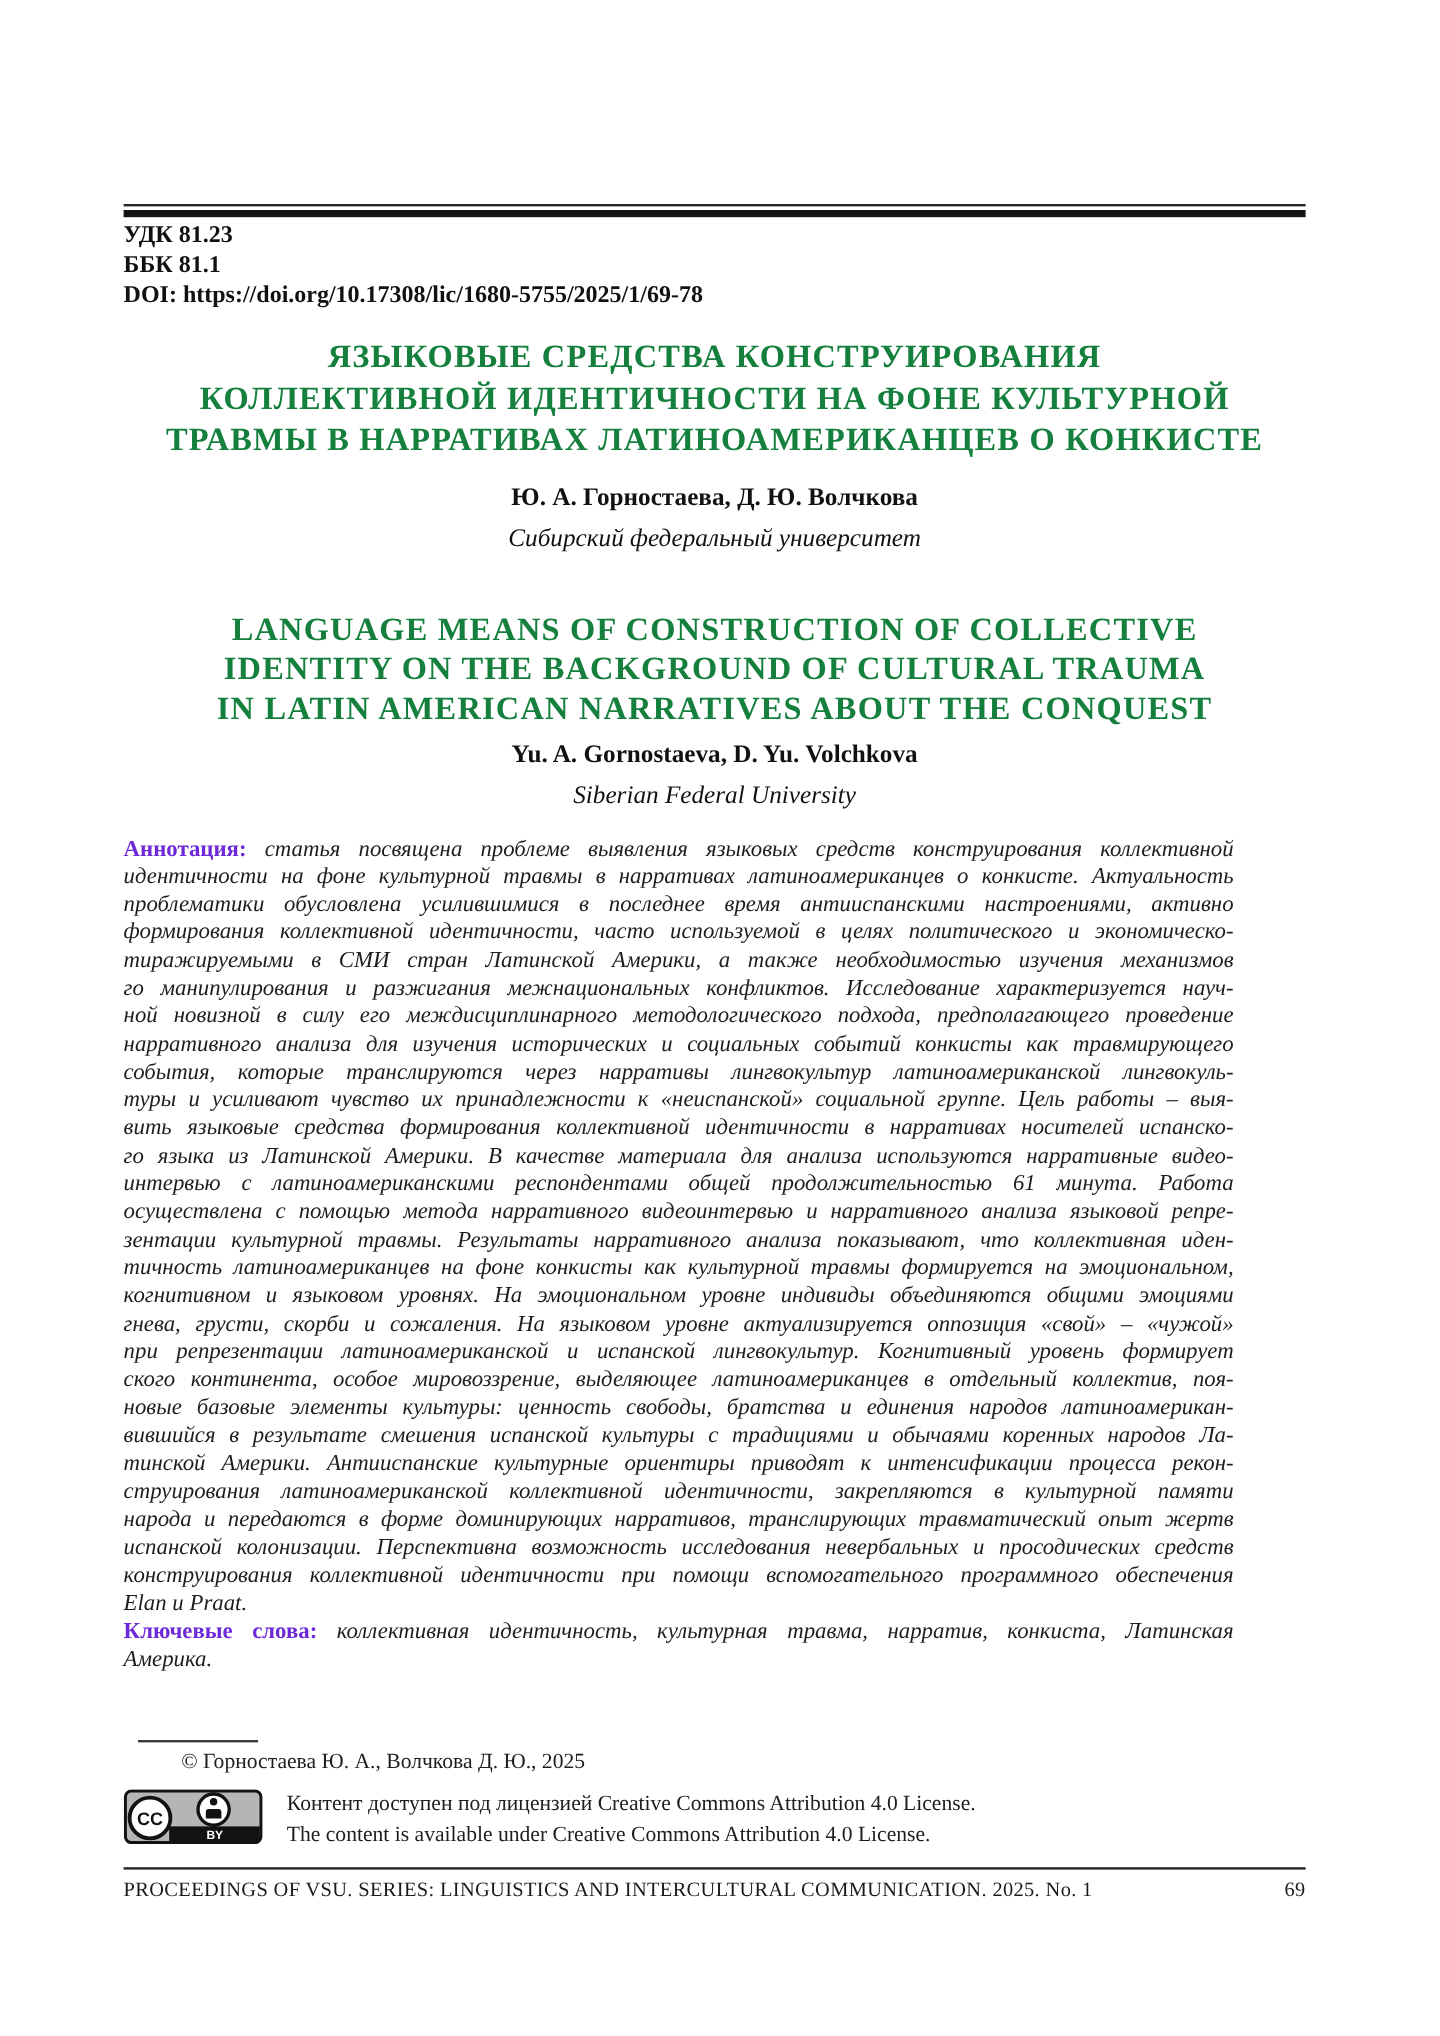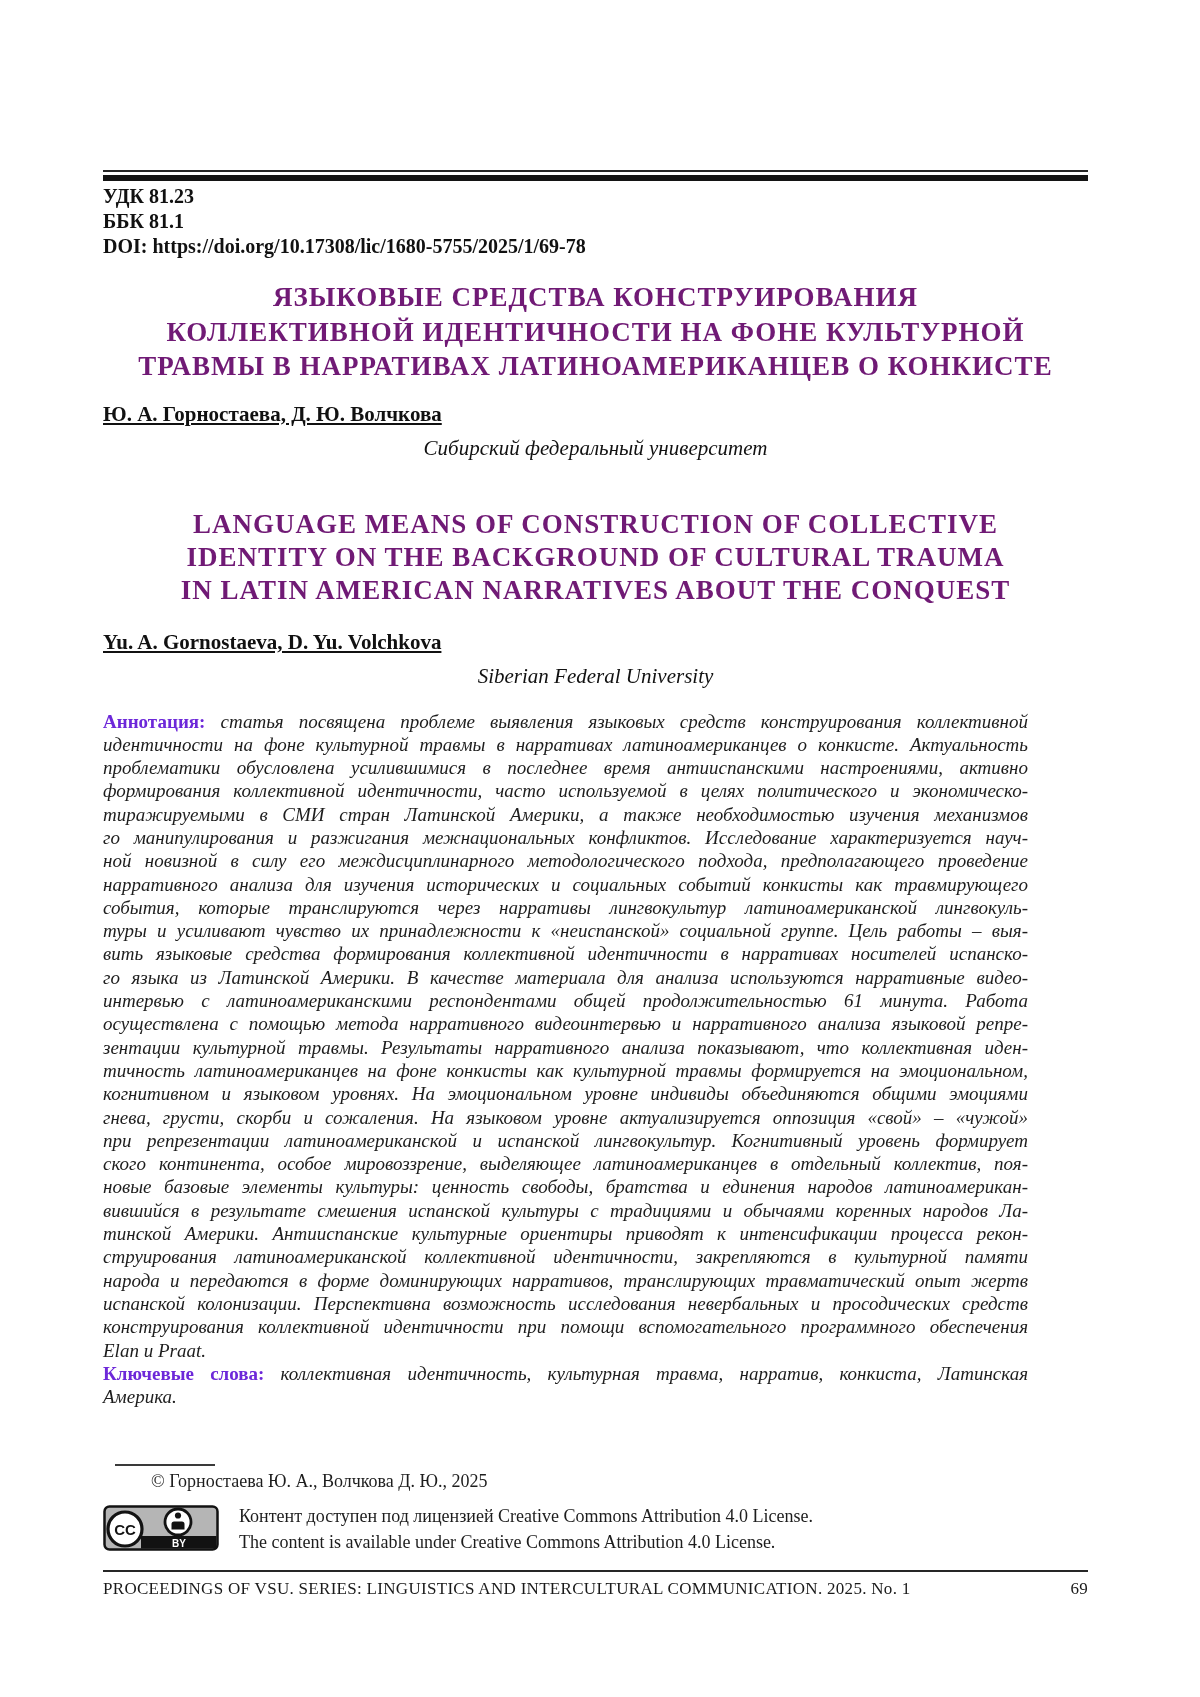--- a/index.html
+++ b/index.html
@@ -32,42 +32,42 @@
   .head-block {
     margin-top: 3px;
     font-weight: bold;
     font-size: 20px;
     line-height: 25px;
     color: #111;
   }
   .title {
     text-align: center;
     font-weight: bold;
-    color: #701a75;
+    color: #15803d;
     letter-spacing: 1px;
   }
   .title-ru {
     margin-top: 21px;
     font-size: 27px;
     line-height: 34.5px;
   }
   .title-en {
     margin-top: 47px;
     font-size: 27px;
     line-height: 33px;
   }
   .authors {
     margin-top: 17px;
+    text-align: center;
     font-weight: bold;
     font-size: 21px;
     line-height: 26px;
     color: #111;
-    text-decoration: underline;
-  }
-  .authors-en { margin-top: 22px; }
+  }
+  .authors-en { margin-top: 8px; }
   .affil {
     margin-top: 8px;
     text-align: center;
     font-weight: normal;
     font-style: italic;
     font-size: 21px;
     line-height: 26px;
     color: #111;
   }
   .abstract {

